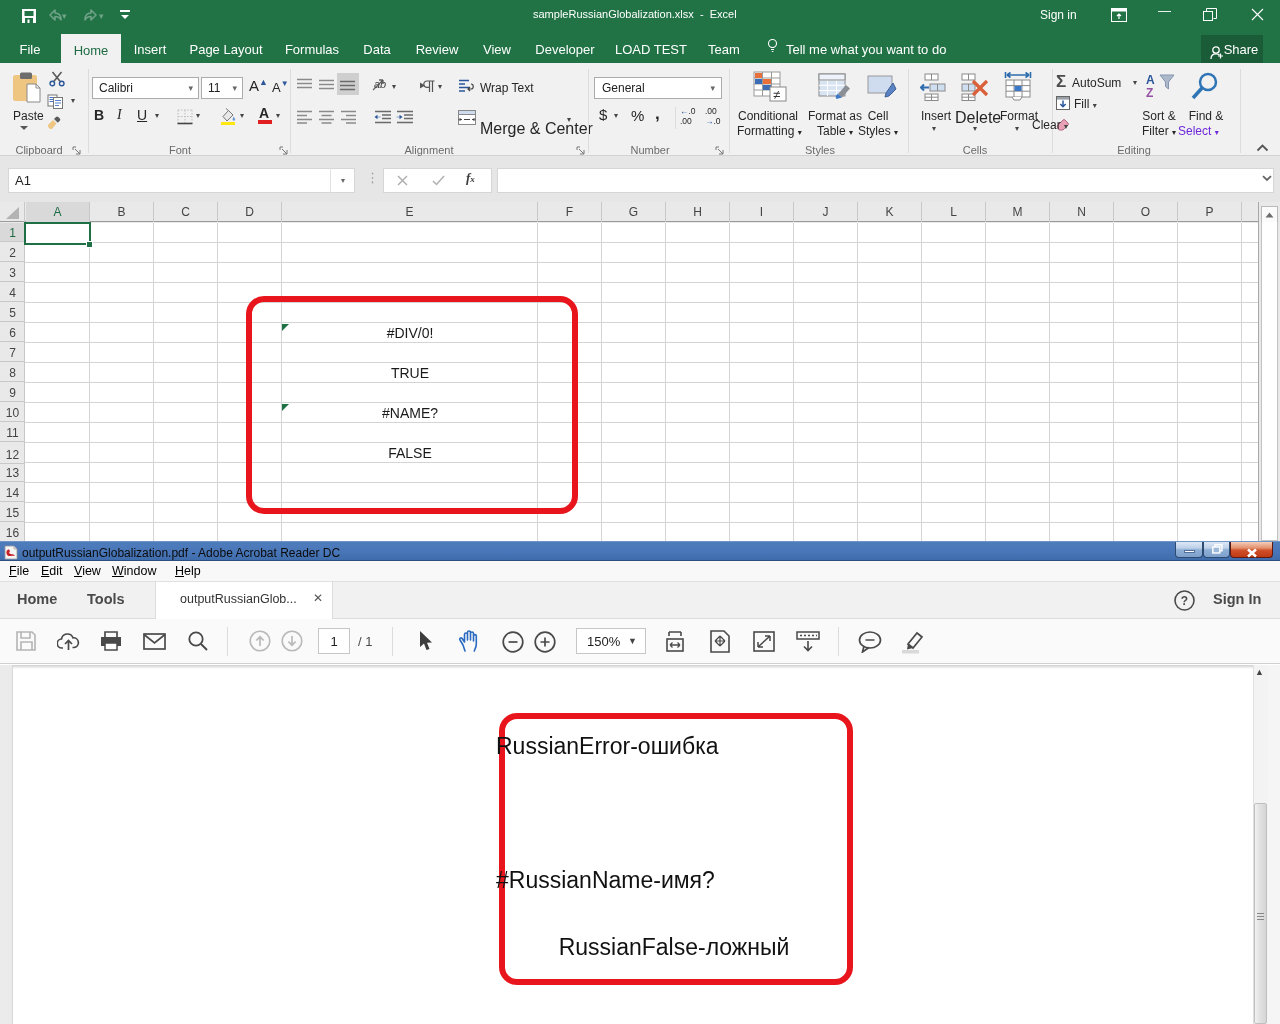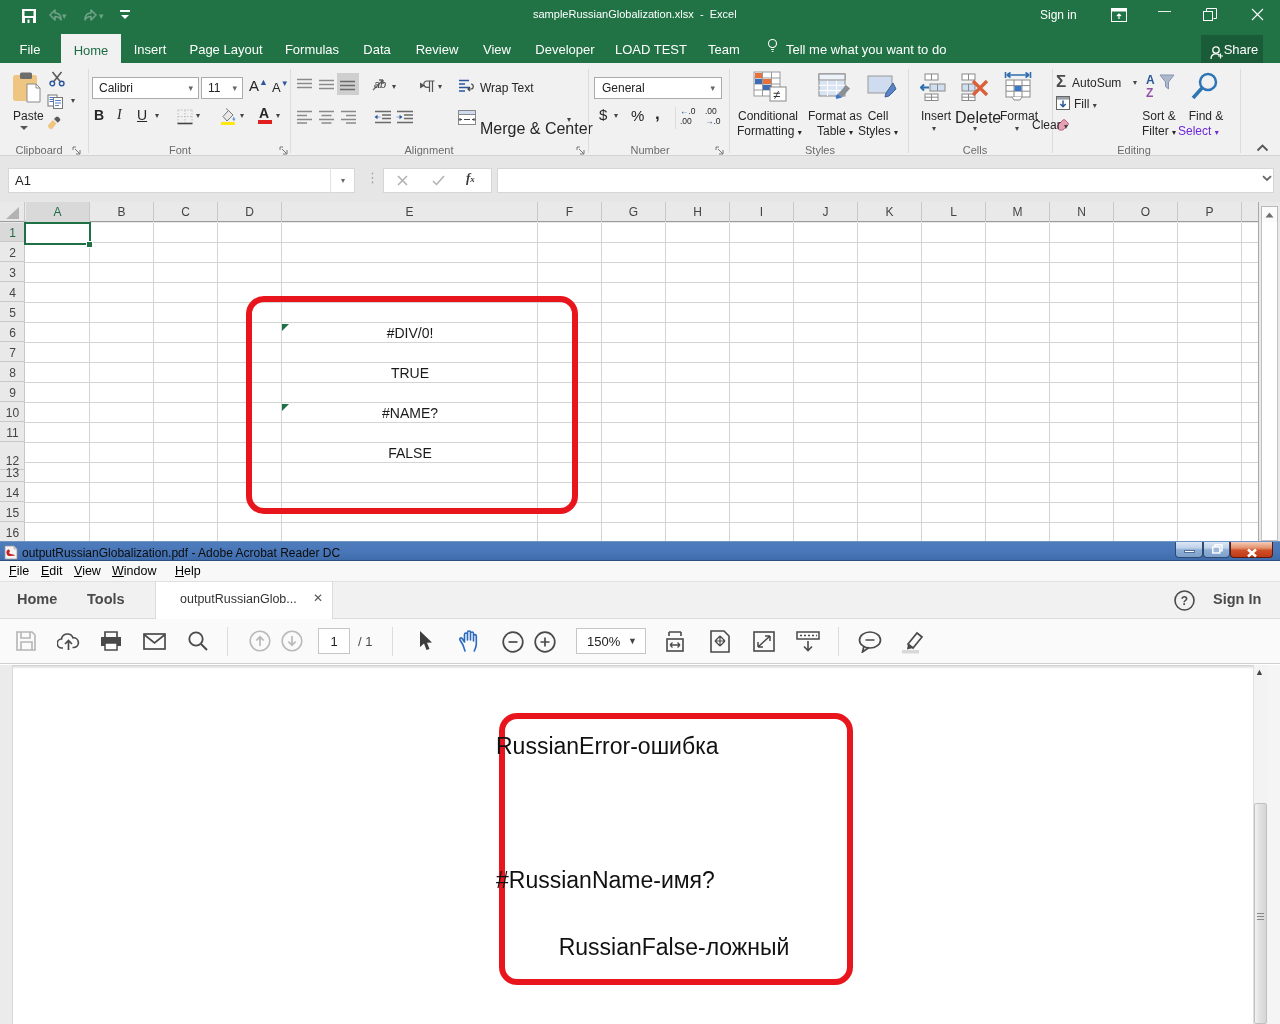--- a/index.html
+++ b/index.html
@@ -378,21 +378,21 @@
   <div class="rowhead" style="top:41px">2</div>
   <div class="rowhead" style="top:61px">3</div>
   <div class="rowhead" style="top:81px">4</div>
   <div class="rowhead" style="top:101px">5</div>
   <div class="rowhead" style="top:121px">6</div>
   <div class="rowhead" style="top:141px">7</div>
   <div class="rowhead" style="top:161px">8</div>
   <div class="rowhead" style="top:181px">9</div>
   <div class="rowhead" style="top:201px">10</div>
   <div class="rowhead" style="top:221px">11</div>
-  <div class="rowhead" style="top:249px">12</div>
+  <div class="rowhead" style="top:243px">12</div>
   <div class="rowhead" style="top:261px">13</div>
   <div class="rowhead" style="top:281px">14</div>
   <div class="rowhead" style="top:301px">15</div>
   <div class="rowhead" style="top:321px;border-bottom:none">16</div>
 
   <div class="vline" style="left:89px;top:21px;height:318px"></div>
   <div class="vline" style="left:153px;top:21px;height:318px"></div>
   <div class="vline" style="left:217px;top:21px;height:318px"></div>
   <div class="vline" style="left:281px;top:21px;height:318px"></div>
   <div class="vline" style="left:537px;top:21px;height:318px"></div>

